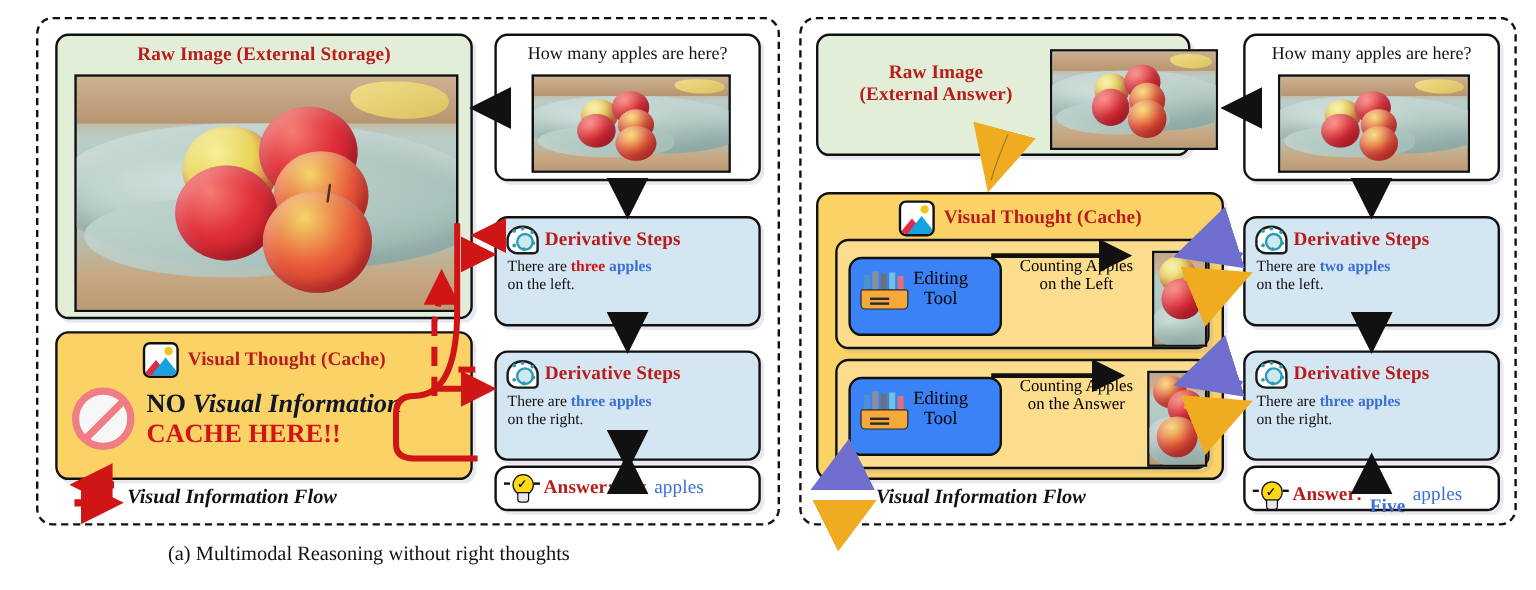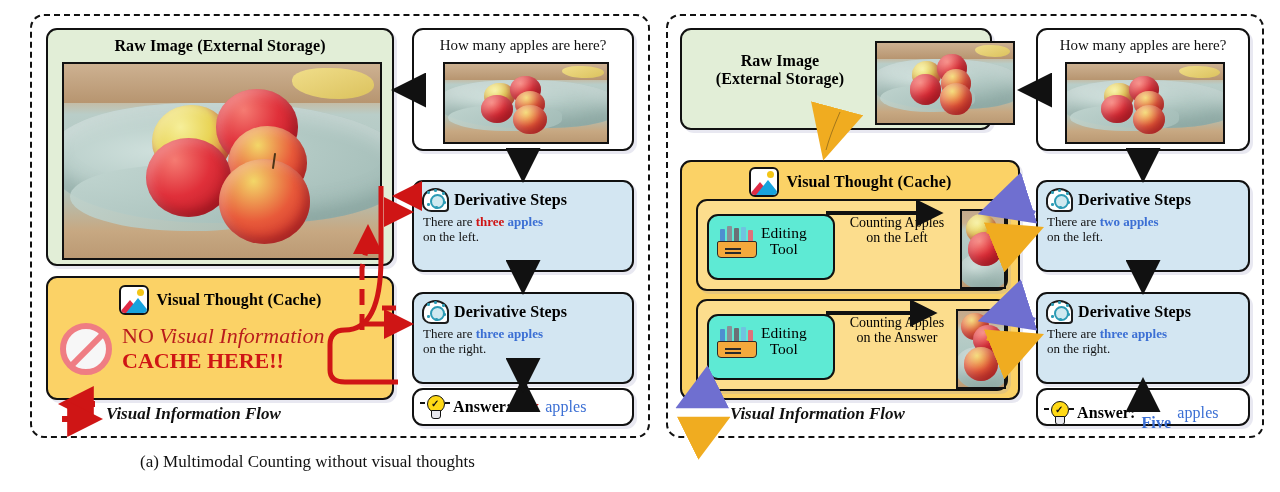--- a/index.html
+++ b/index.html
@@ -14,23 +14,23 @@
   #cap-a{left:140px;top:452px;}
   #cap-b{left:752px;top:452px;}
 
   .box{position:absolute;box-sizing:border-box;border:2.5px solid #111;border-radius:11px;
        box-shadow:3px 3px 0 rgba(150,150,190,.22);}
   .green{background:#e2eed7;}
   .yellow{background:#fbd266;}
   .yellow2{background:#fcdd8d;}
   .blue{background:#d3e6f2;}
   .white{background:#ffffff;}
-  .cream{background:#5eead4;}
-
-  .hdr{font-weight:bold;font-size:16px;color:#000000;text-align:center;letter-spacing:.1px;}
+  .cream{background:#3b82f6;}
+
+  .hdr{font-weight:bold;font-size:16px;color:#b91c1c;text-align:center;letter-spacing:.1px;}
   .bodytxt{font-size:13px;color:#111;line-height:1.12;}
   .red{color:#cf1515;font-weight:bold;}
   .blu{color:#3b6fd4;font-weight:bold;}
   .ital{font-style:italic;}
 
   
   .photo{position:relative;overflow:hidden;border:2px solid #111;background:#b9cfc9;}
   .ph-bg{position:absolute;inset:0;
      background:
        linear-gradient(180deg,#c3a98c 0%,#cbb190 16%,#b9cdc8 26%,#aec7c2 62%,#c7a882 86%,#bb9a74 100%);}
@@ -196,36 +196,36 @@
       <span class="ico img-ico">
         <span class="sun"></span>
           <span class="mt1"></span>
           <span class="mt2"></span>
       </span>
       <span class="hdr">Visual Thought (Cache)</span>
     </div>
     <div style="display:flex;align-items:center;gap:10px;margin:8px 0 0 12px;">
       <span class="ico no-ico"></span>
       <span>
-        <div style="font-size:22px;font-weight:normal;color:#b91c1c;line-height:1.12;">
+        <div style="font-size:22px;font-weight:bold;color:#0f172a;line-height:1.12;">
           <span>NO </span><span class="ital">Visual Information</span>
         </div>
         <div style="font-size:22px;font-weight:bold;color:#cf1515;line-height:1.12;">CACHE HERE!!</div>
       </span>
     </div>
   </div>
 
   <div class="flowlabel" style="left:106px;top:404px;">Visual Information Flow</div>
 
   <div class="panel" id="panel-b"></div>
 
   <div class="box green" style="left:680px;top:28px;width:312px;height:102px;">
     <div style="position:absolute;left:18px;top:22px;width:160px;text-align:center;">
       <div class="hdr">Raw Image</div>
-      <div class="hdr">(External Storage)</div>
+      <div class="hdr">(External Answer)</div>
     </div>
     <div class="photo" style="left:193px;top:11px;width:136px;height:80px;position:absolute;">
       <div class="ph-bg"></div>
         <div class="ph-wood"></div>
         <div class="ph-banana"></div>
       <div class="ph-cloth"></div>
         <div class="ph-cloth2"></div>
       <div class="apl y" style="left:26%;top:22%;width:21%;height:35%;"></div>
       <div class="apl r" style="left:44%;top:14%;width:22%;height:36%;"></div>
       <div class="apl ry" style="left:47%;top:33%;width:22%;height:36%;"></div>
@@ -473,14 +473,14 @@
       <path d="M1034,322 Q1010,311 988,318" stroke="#6f6fd0" stroke-width="9" fill="none" marker-end="url(#pur)"></path>
       <path d="M988,336 Q1012,347 1034,338" stroke="#f0ac20" stroke-width="9" fill="none" marker-end="url(#org)"></path>
     </g>
 
     <g>
       <path d="M722,404 Q700,396 684,404" stroke="#6f6fd0" stroke-width="8" fill="none" marker-end="url(#pur)"></path>
       <path d="M684,421 Q706,429 722,421" stroke="#f0ac20" stroke-width="8" fill="none" marker-end="url(#org)"></path>
     </g>
   </svg>
 
-  <div class="caption" id="cap-a">(a) Multimodal Counting without visual thoughts</div>
+  <div class="caption" id="cap-a">(a) Multimodal Reasoning without right thoughts</div>
 </div>
 
 </body></html>

